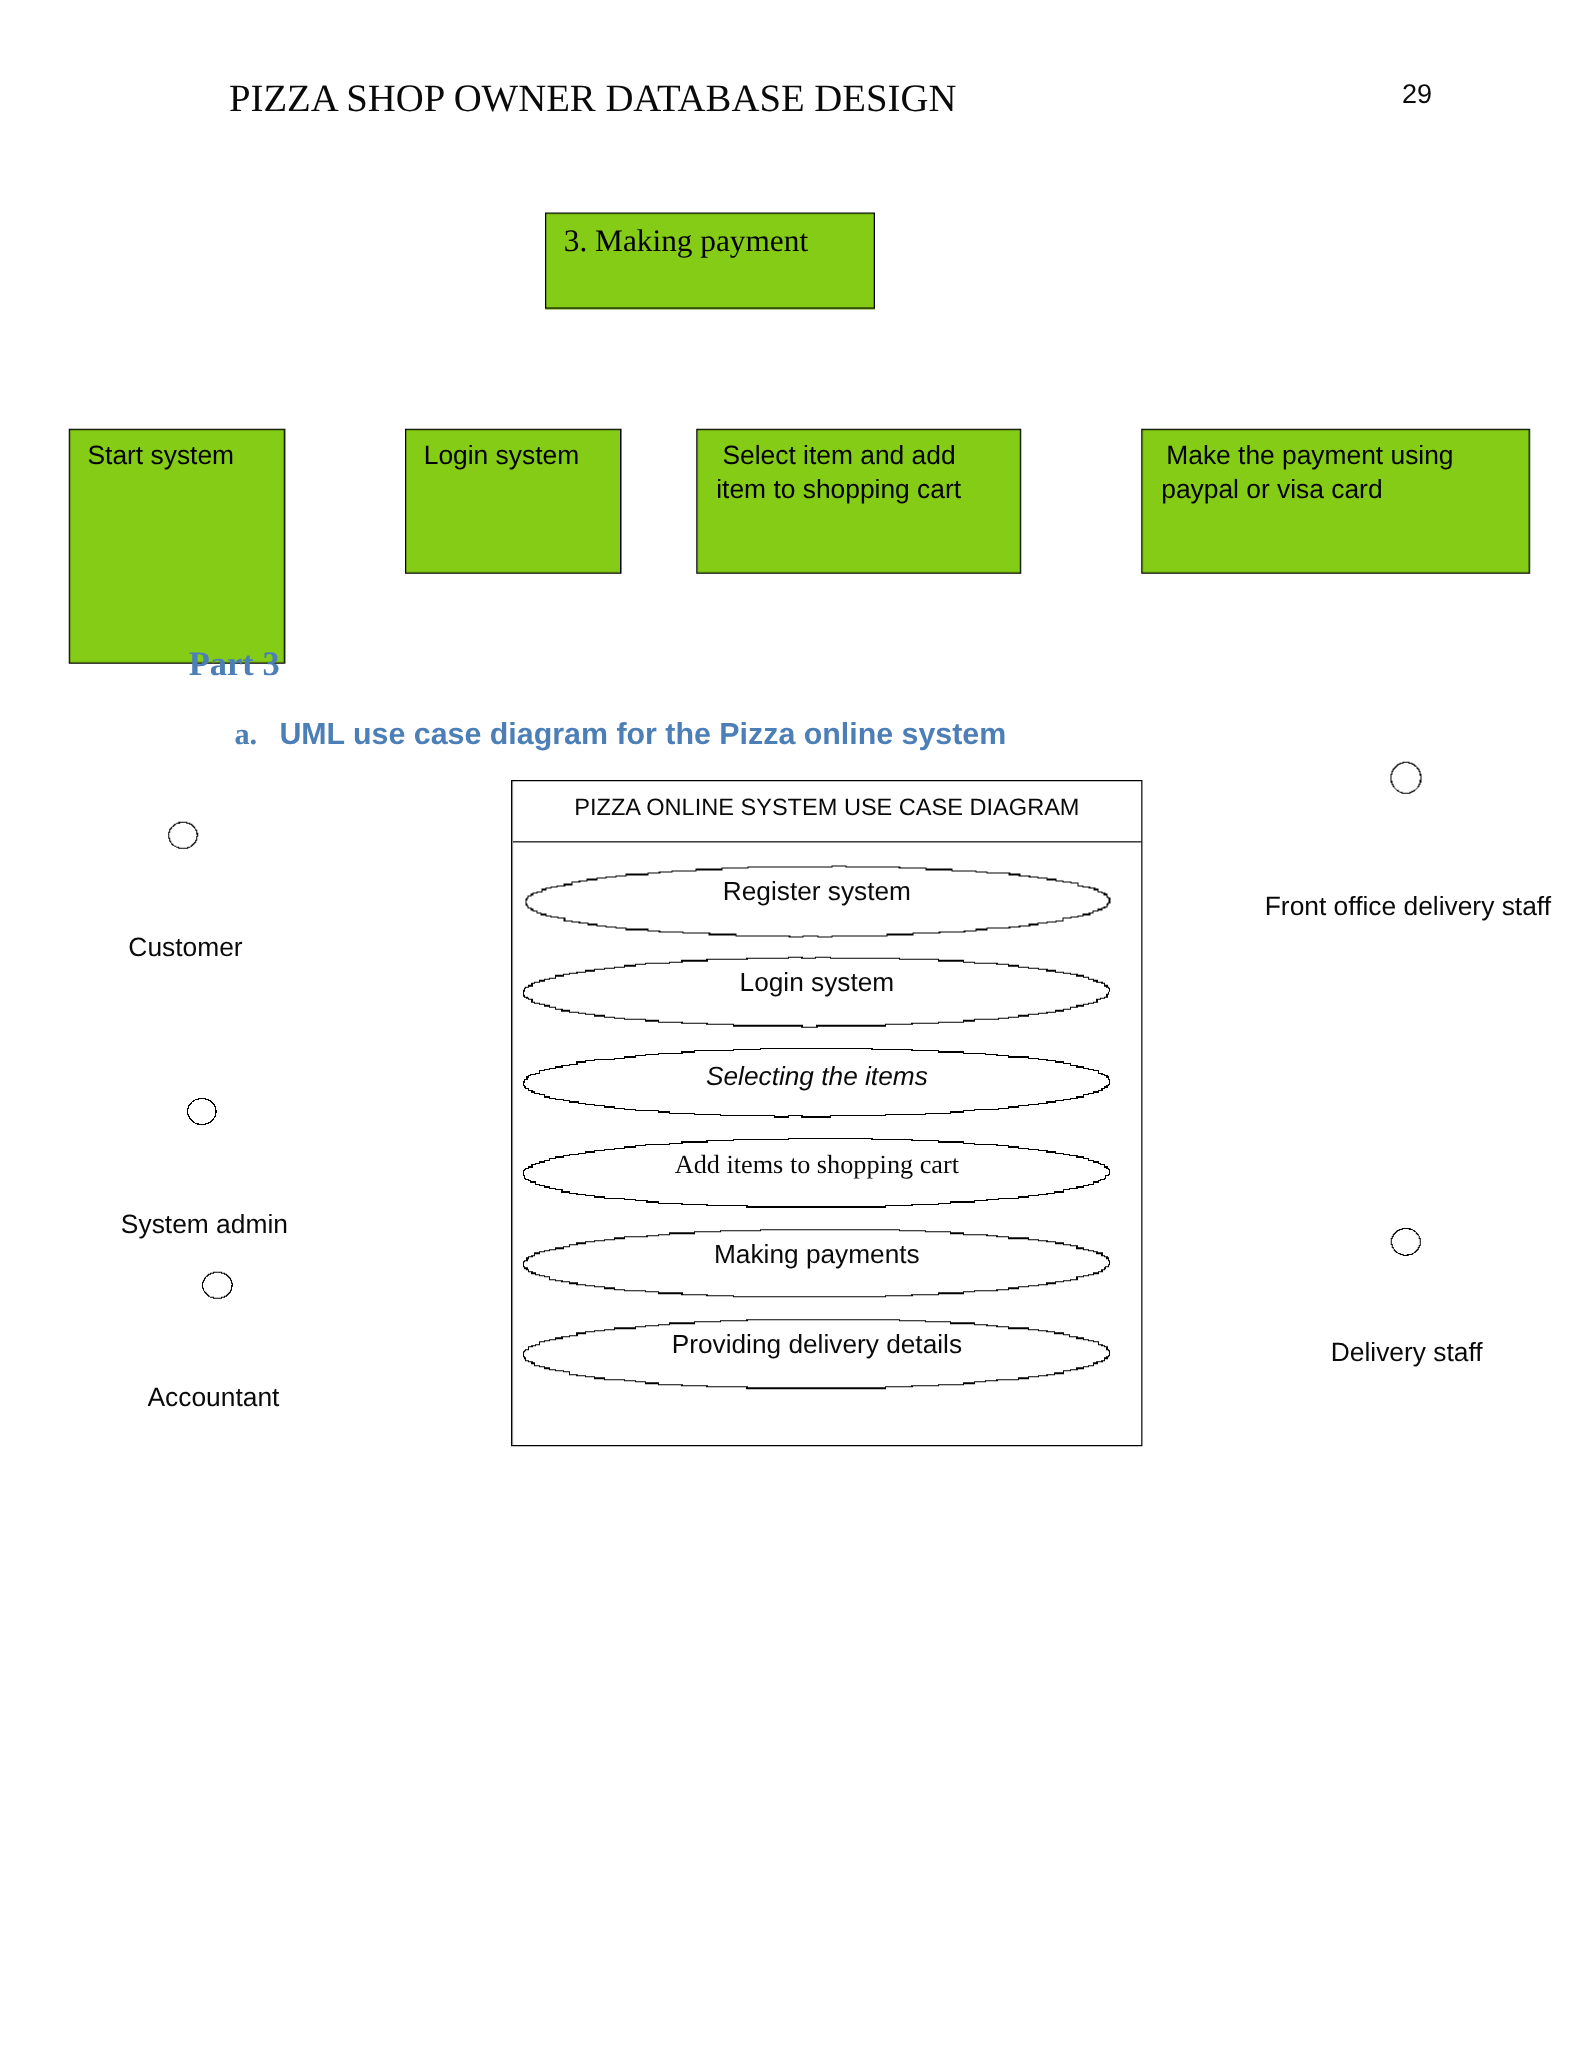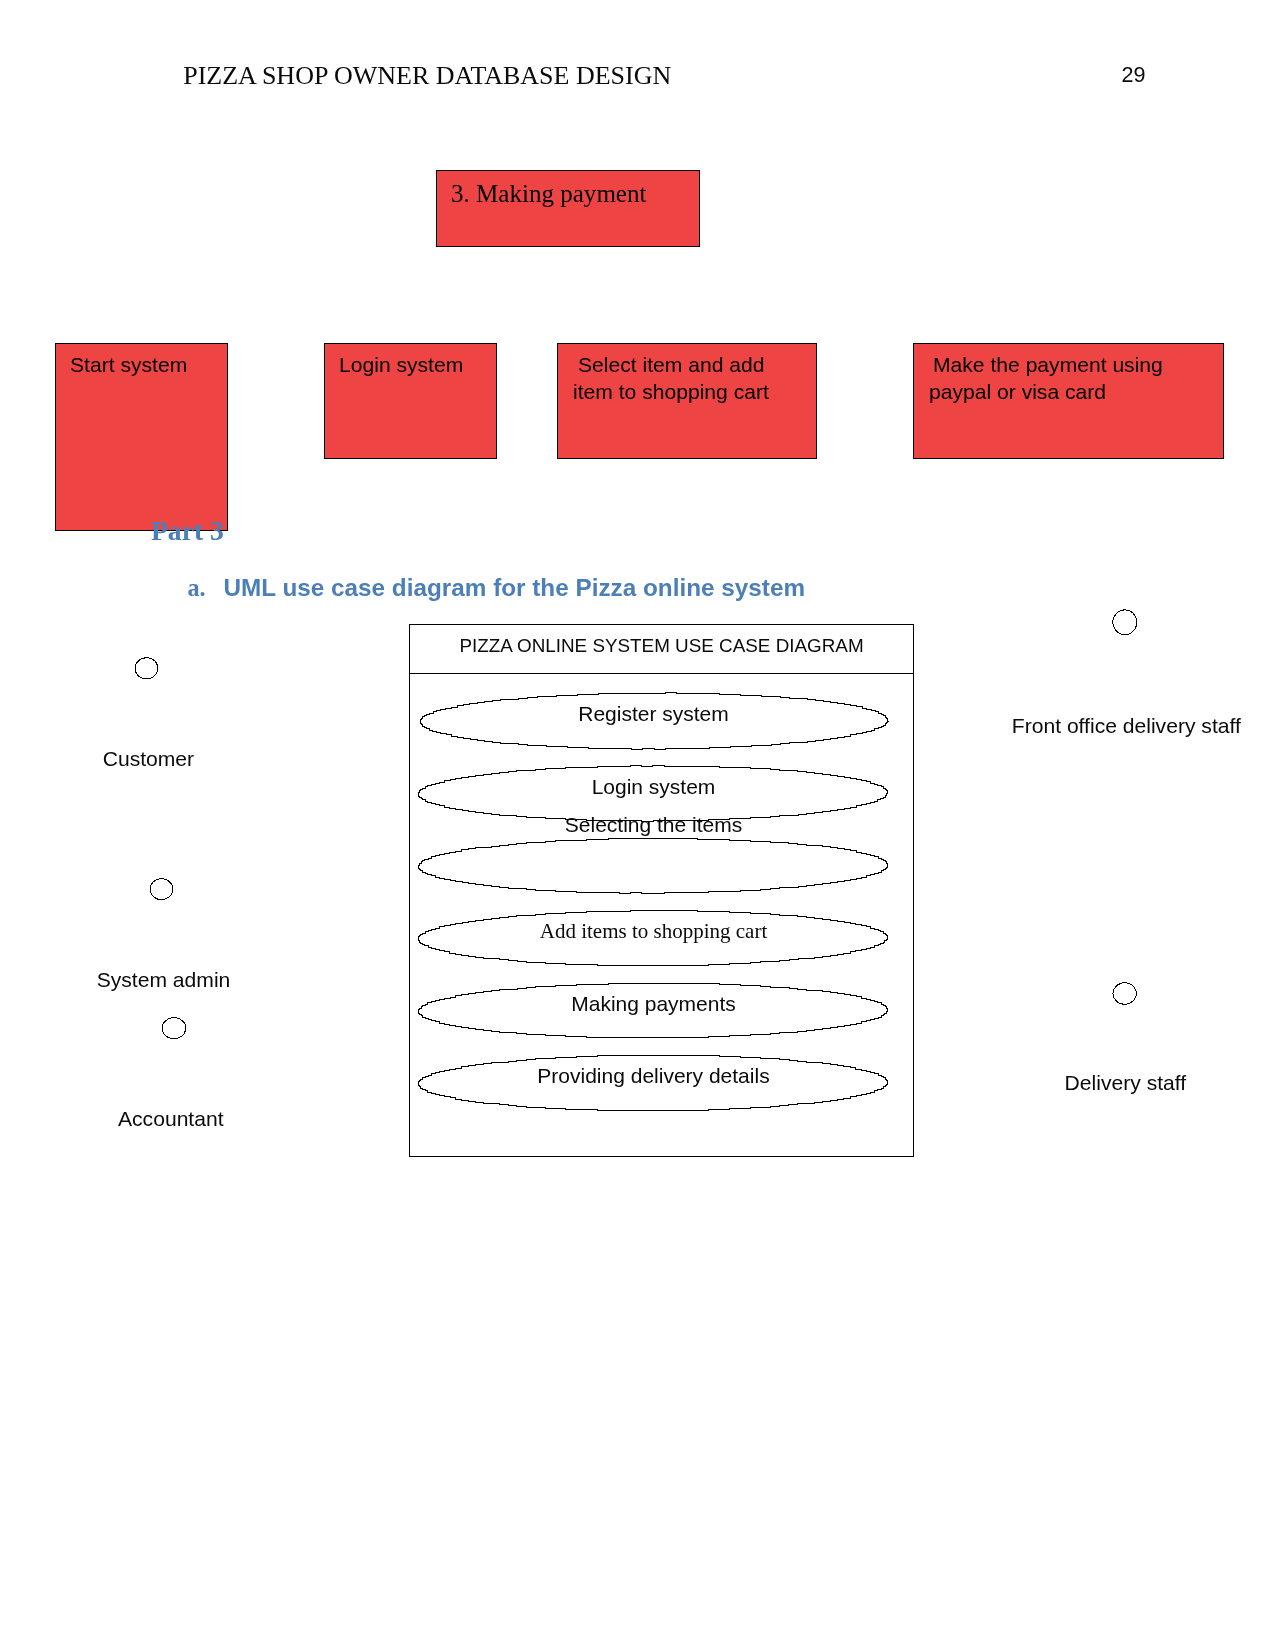--- a/index.html
+++ b/index.html
@@ -11,29 +11,29 @@
     -webkit-font-smoothing:antialiased;
   }
   
   body * { transform:translateZ(0); }
   .abs { position:absolute; }
   .serif { font-family:"Liberation Serif", serif; }
   .sans { font-family:"Liberation Sans", sans-serif; }
 
   
   #page-header {
-    left:183.2px; top:63.2px; font-size:26px; line-height:1;
+    left:183.2px; top:63.2px; font-size:31px; line-height:1;
     color:#0a0a0a; white-space:nowrap;
   }
   #page-number {
     left:1121.5px; top:63.9px; font-size:21.6px; line-height:1; color:#0a0a0a;
   }
 
   
-  .flowbox { border:1.5px solid #000; box-sizing:border-box; background:#ef4444; }
+  .flowbox { border:1.5px solid #000; box-sizing:border-box; background:#84cc16; }
   .flowbox .bl { position:absolute; left:0; width:100%; white-space:nowrap; line-height:1; }
 
   #box-making-payment { left:436px; top:170px; width:264px; height:77px; }
   #box-making-payment .bl {
     font-family:"Liberation Serif",serif; font-size:25.05px; left:14px; top:9.5px;
   }
 
   #box-start-system  { left:55px;  top:343px; width:173px; height:188px; }
   #box-login-system  { left:324px; top:343px; width:173px; height:116px; }
   #box-select-item   { left:557px; top:343px; width:260px; height:116px; }
@@ -121,21 +121,21 @@
     <path d="M479.5,97.5L478.5,97.5L478.5,98.5L477.5,98.5L477.5,99.5L476.5,99.5L476.5,101.5L474.5,101.5L474.5,102.5L472.5,102.5L472.5,103.5L469.5,103.5L469.5,104.5L465.5,104.5L465.5,106.5L462.5,106.5L462.5,107.5L457.5,107.5L457.5,108.5L453.5,108.5L453.5,109.5L447.5,109.5L447.5,110.5L441.5,110.5L441.5,112.5L435.5,112.5L435.5,113.5L428.5,113.5L428.5,114.5L421.5,114.5L421.5,115.5L414.5,115.5L414.5,116.5L406.5,116.5L406.5,117.5L398.5,117.5L398.5,118.5L389.5,118.5L380.5,118.5L380.5,119.5L371.5,119.5L371.5,120.5L362.5,120.5L362.5,121.5L352.5,121.5L342.5,121.5L342.5,122.5L331.5,122.5L321.5,122.5L321.5,123.5L310.5,123.5L300.5,123.5L300.5,124.5L289.5,124.5L278.5,124.5L267.5,124.5L256.5,124.5L256.5,125.5L245.5,125.5L245.5,124.5L233.5,124.5L233.5,125.5L222.5,125.5L222.5,124.5L211.5,124.5L200.5,124.5L189.5,124.5L179.5,124.5L179.5,123.5L168.5,123.5L158.5,123.5L158.5,122.5L147.5,122.5L137.5,122.5L137.5,121.5L127.5,121.5L118.5,121.5L118.5,120.5L109.5,120.5L109.5,119.5L100.5,119.5L91.5,119.5L91.5,118.5L83.5,118.5L83.5,117.5L75.5,117.5L75.5,116.5L68.5,116.5L68.5,115.5L61.5,115.5L61.5,114.5L54.5,114.5L54.5,113.5L48.5,113.5L48.5,112.5L42.5,112.5L42.5,110.5L37.5,110.5L37.5,109.5L31.5,109.5L31.5,108.5L27.5,108.5L27.5,107.5L23.5,107.5L23.5,106.5L20.5,106.5L20.5,104.5L17.5,104.5L17.5,103.5L15.5,103.5L15.5,102.5L13.5,102.5L13.5,100.5L12.5,100.5L12.5,99.5L11.5,99.5L11.5,98.5L11.5,97.5L11.5,95.5L12.5,95.5L12.5,94.5L13.5,94.5L13.5,92.5L15.5,92.5L15.5,91.5L17.5,91.5L17.5,90.5L20.5,90.5L20.5,89.5L24.5,89.5L24.5,87.5L27.5,87.5L27.5,86.5L31.5,86.5L31.5,85.5L36.5,85.5L36.5,84.5L42.5,84.5L42.5,83.5L48.5,83.5L48.5,81.5L54.5,81.5L54.5,80.5L60.5,80.5L60.5,79.5L68.5,79.5L68.5,78.5L75.5,78.5L75.5,77.5L83.5,77.5L83.5,76.5L91.5,76.5L91.5,75.5L100.5,75.5L109.5,75.5L109.5,74.5L118.5,74.5L118.5,73.5L128.5,73.5L128.5,72.5L137.5,72.5L147.5,72.5L147.5,71.5L158.5,71.5L168.5,71.5L168.5,70.5L179.5,70.5L189.5,70.5L189.5,69.5L200.5,69.5L211.5,69.5L222.5,69.5L233.5,69.5L244.5,69.5L256.5,69.5L256.5,68.5L267.5,68.5L267.5,69.5L278.5,69.5L289.5,69.5L300.5,69.5L310.5,69.5L310.5,70.5L321.5,70.5L331.5,70.5L331.5,71.5L342.5,71.5L352.5,71.5L352.5,72.5L362.5,72.5L371.5,72.5L371.5,73.5L380.5,73.5L380.5,74.5L389.5,74.5L398.5,74.5L398.5,75.5L406.5,75.5L406.5,76.5L414.5,76.5L414.5,77.5L421.5,77.5L421.5,78.5L428.5,78.5L428.5,79.5L435.5,79.5L435.5,80.5L441.5,80.5L441.5,81.5L447.5,81.5L447.5,82.5L453.5,82.5L453.5,84.5L457.5,84.5L457.5,85.5L462.5,85.5L462.5,86.5L466.5,86.5L466.5,87.5L469.5,87.5L469.5,89.5L472.5,89.5L472.5,90.5L474.5,90.5L474.5,91.5L476.5,91.5L476.5,93.5L477.5,93.5L477.5,94.5L478.5,94.5L478.5,95.5L478.5,97.5L479.5,97.5" fill="none" stroke="#000" stroke-width="1"></path>
     <path d="M478.5,169.5L477.5,169.5L477.5,170.5L477.5,171.5L476.5,171.5L476.5,173.5L474.5,173.5L474.5,174.5L471.5,174.5L471.5,175.5L468.5,175.5L468.5,177.5L465.5,177.5L465.5,178.5L461.5,178.5L461.5,179.5L457.5,179.5L457.5,180.5L452.5,180.5L452.5,181.5L447.5,181.5L447.5,183.5L441.5,183.5L441.5,184.5L435.5,184.5L435.5,185.5L428.5,185.5L428.5,186.5L421.5,186.5L421.5,187.5L413.5,187.5L413.5,188.5L405.5,188.5L405.5,189.5L397.5,189.5L397.5,190.5L389.5,190.5L389.5,191.5L379.5,191.5L370.5,191.5L370.5,192.5L361.5,192.5L361.5,193.5L351.5,193.5L341.5,193.5L341.5,194.5L331.5,194.5L320.5,194.5L320.5,195.5L310.5,195.5L299.5,195.5L299.5,196.5L288.5,196.5L277.5,196.5L266.5,196.5L255.5,196.5L244.5,196.5L244.5,197.5L232.5,197.5L232.5,196.5L221.5,196.5L210.5,196.5L199.5,196.5L188.5,196.5L177.5,196.5L177.5,195.5L167.5,195.5L156.5,195.5L156.5,194.5L146.5,194.5L136.5,194.5L136.5,193.5L126.5,193.5L117.5,193.5L117.5,192.5L107.5,192.5L107.5,191.5L98.5,191.5L90.5,191.5L90.5,190.5L82.5,190.5L82.5,189.5L74.5,189.5L74.5,188.5L66.5,188.5L66.5,187.5L59.5,187.5L59.5,186.5L53.5,186.5L53.5,185.5L46.5,185.5L46.5,184.5L40.5,184.5L40.5,183.5L35.5,183.5L35.5,181.5L30.5,181.5L30.5,180.5L26.5,180.5L26.5,179.5L22.5,179.5L22.5,178.5L18.5,178.5L18.5,177.5L16.5,177.5L16.5,175.5L13.5,175.5L13.5,174.5L12.5,174.5L12.5,173.5L10.5,173.5L10.5,172.5L9.5,172.5L9.5,170.5L9.5,169.5L9.5,168.5L10.5,168.5L10.5,166.5L11.5,166.5L11.5,165.5L13.5,165.5L13.5,164.5L16.5,164.5L16.5,162.5L18.5,162.5L18.5,161.5L22.5,161.5L22.5,160.5L26.5,160.5L26.5,159.5L30.5,159.5L30.5,158.5L35.5,158.5L35.5,156.5L41.5,156.5L41.5,155.5L46.5,155.5L46.5,154.5L52.5,154.5L52.5,153.5L59.5,153.5L59.5,152.5L66.5,152.5L66.5,151.5L74.5,151.5L74.5,150.5L82.5,150.5L82.5,149.5L90.5,149.5L90.5,148.5L99.5,148.5L99.5,147.5L107.5,147.5L107.5,146.5L117.5,146.5L126.5,146.5L126.5,145.5L136.5,145.5L136.5,144.5L146.5,144.5L156.5,144.5L156.5,143.5L167.5,143.5L178.5,143.5L188.5,143.5L188.5,142.5L199.5,142.5L210.5,142.5L221.5,142.5L221.5,141.5L232.5,141.5L232.5,142.5L243.5,142.5L243.5,141.5L255.5,141.5L255.5,142.5L266.5,142.5L277.5,142.5L288.5,142.5L299.5,142.5L310.5,142.5L310.5,143.5L320.5,143.5L331.5,143.5L341.5,143.5L341.5,144.5L351.5,144.5L361.5,144.5L361.5,145.5L370.5,145.5L370.5,146.5L380.5,146.5L388.5,146.5L388.5,147.5L397.5,147.5L397.5,148.5L405.5,148.5L405.5,149.5L413.5,149.5L413.5,150.5L421.5,150.5L421.5,151.5L428.5,151.5L428.5,152.5L435.5,152.5L435.5,153.5L441.5,153.5L441.5,154.5L447.5,154.5L447.5,155.5L452.5,155.5L452.5,156.5L457.5,156.5L457.5,157.5L461.5,157.5L461.5,159.5L465.5,159.5L465.5,160.5L468.5,160.5L468.5,161.5L472.5,161.5L472.5,162.5L474.5,162.5L474.5,164.5L476.5,164.5L476.5,165.5L477.5,165.5L477.5,166.5L478.5,166.5L478.5,168.5L478.5,169.5L478.5,169.5" fill="none" stroke="#000" stroke-width="1"></path>
     <path d="M478.5,241.5L478.5,243.5L477.5,243.5L477.5,244.5L476.5,244.5L476.5,245.5L474.5,245.5L474.5,246.5L472.5,246.5L472.5,248.5L469.5,248.5L469.5,249.5L465.5,249.5L465.5,250.5L461.5,250.5L461.5,251.5L457.5,251.5L457.5,253.5L452.5,253.5L452.5,254.5L447.5,254.5L447.5,255.5L441.5,255.5L441.5,256.5L435.5,256.5L435.5,257.5L428.5,257.5L428.5,258.5L421.5,258.5L421.5,259.5L413.5,259.5L413.5,260.5L405.5,260.5L405.5,261.5L397.5,261.5L397.5,262.5L389.5,262.5L389.5,263.5L379.5,263.5L370.5,263.5L370.5,264.5L361.5,264.5L361.5,265.5L351.5,265.5L351.5,266.5L341.5,266.5L331.5,266.5L331.5,267.5L320.5,267.5L310.5,267.5L299.5,267.5L299.5,268.5L288.5,268.5L277.5,268.5L266.5,268.5L255.5,268.5L255.5,269.5L244.5,269.5L232.5,269.5L232.5,268.5L221.5,268.5L221.5,269.5L210.5,269.5L210.5,268.5L199.5,268.5L188.5,268.5L177.5,268.5L167.5,268.5L167.5,267.5L156.5,267.5L146.5,267.5L146.5,266.5L136.5,266.5L126.5,266.5L126.5,265.5L117.5,265.5L117.5,264.5L108.5,264.5L99.5,264.5L99.5,263.5L90.5,263.5L90.5,262.5L82.5,262.5L82.5,261.5L74.5,261.5L74.5,260.5L66.5,260.5L66.5,259.5L59.5,259.5L59.5,258.5L53.5,258.5L53.5,257.5L46.5,257.5L46.5,256.5L41.5,256.5L41.5,255.5L35.5,255.5L35.5,254.5L30.5,254.5L30.5,253.5L26.5,253.5L26.5,251.5L22.5,251.5L22.5,250.5L18.5,250.5L18.5,249.5L16.5,249.5L16.5,248.5L13.5,248.5L13.5,246.5L11.5,246.5L11.5,245.5L10.5,245.5L10.5,244.5L9.5,244.5L9.5,243.5L9.5,241.5L10.5,241.5L10.5,240.5L10.5,239.5L12.5,239.5L12.5,237.5L13.5,237.5L13.5,236.5L15.5,236.5L15.5,235.5L19.5,235.5L19.5,234.5L22.5,234.5L22.5,232.5L26.5,232.5L26.5,231.5L30.5,231.5L30.5,230.5L35.5,230.5L35.5,229.5L40.5,229.5L40.5,228.5L46.5,228.5L46.5,227.5L52.5,227.5L52.5,225.5L59.5,225.5L59.5,224.5L66.5,224.5L66.5,223.5L74.5,223.5L82.5,223.5L82.5,222.5L90.5,222.5L90.5,221.5L99.5,221.5L99.5,220.5L107.5,220.5L107.5,219.5L117.5,219.5L117.5,218.5L126.5,218.5L136.5,218.5L136.5,217.5L146.5,217.5L146.5,216.5L156.5,216.5L167.5,216.5L177.5,216.5L177.5,215.5L188.5,215.5L199.5,215.5L199.5,214.5L210.5,214.5L221.5,214.5L232.5,214.5L243.5,214.5L255.5,214.5L266.5,214.5L277.5,214.5L288.5,214.5L288.5,215.5L299.5,215.5L310.5,215.5L320.5,215.5L320.5,216.5L331.5,216.5L341.5,216.5L341.5,217.5L351.5,217.5L361.5,217.5L361.5,218.5L370.5,218.5L379.5,218.5L379.5,219.5L388.5,219.5L388.5,220.5L397.5,220.5L397.5,221.5L405.5,221.5L413.5,221.5L413.5,222.5L421.5,222.5L421.5,223.5L428.5,223.5L428.5,224.5L435.5,224.5L435.5,225.5L441.5,225.5L441.5,226.5L447.5,226.5L447.5,228.5L452.5,228.5L452.5,229.5L457.5,229.5L457.5,230.5L461.5,230.5L461.5,231.5L465.5,231.5L465.5,232.5L469.5,232.5L469.5,234.5L472.5,234.5L472.5,235.5L474.5,235.5L474.5,236.5L476.5,236.5L476.5,237.5L477.5,237.5L477.5,239.5L478.5,239.5L478.5,240.5L478.5,241.5L478.5,241.5" fill="none" stroke="#000" stroke-width="1"></path>
     <path d="M478.5,314.5L478.5,315.5L477.5,315.5L477.5,316.5L475.5,316.5L475.5,318.5L474.5,318.5L474.5,319.5L471.5,319.5L471.5,320.5L469.5,320.5L469.5,321.5L465.5,321.5L465.5,323.5L461.5,323.5L461.5,324.5L457.5,324.5L457.5,325.5L452.5,325.5L452.5,326.5L446.5,326.5L446.5,327.5L441.5,327.5L441.5,329.5L434.5,329.5L434.5,330.5L428.5,330.5L428.5,331.5L421.5,331.5L421.5,332.5L413.5,332.5L413.5,333.5L405.5,333.5L405.5,334.5L397.5,334.5L389.5,334.5L389.5,335.5L380.5,335.5L380.5,336.5L370.5,336.5L370.5,337.5L361.5,337.5L351.5,337.5L351.5,338.5L341.5,338.5L341.5,339.5L331.5,339.5L320.5,339.5L320.5,340.5L310.5,340.5L299.5,340.5L299.5,341.5L288.5,341.5L277.5,341.5L266.5,341.5L255.5,341.5L244.5,341.5L232.5,341.5L221.5,341.5L210.5,341.5L199.5,341.5L188.5,341.5L188.5,340.5L177.5,340.5L167.5,340.5L156.5,340.5L156.5,339.5L146.5,339.5L136.5,339.5L136.5,338.5L126.5,338.5L117.5,338.5L117.5,337.5L108.5,337.5L108.5,336.5L99.5,336.5L99.5,335.5L90.5,335.5L90.5,334.5L82.5,334.5L74.5,334.5L74.5,333.5L66.5,333.5L66.5,332.5L59.5,332.5L59.5,331.5L52.5,331.5L52.5,330.5L46.5,330.5L46.5,329.5L40.5,329.5L40.5,327.5L35.5,327.5L35.5,326.5L30.5,326.5L30.5,325.5L26.5,325.5L26.5,324.5L22.5,324.5L22.5,323.5L19.5,323.5L19.5,321.5L15.5,321.5L15.5,320.5L13.5,320.5L13.5,319.5L11.5,319.5L11.5,318.5L10.5,318.5L10.5,316.5L9.5,316.5L9.5,315.5L9.5,314.5L9.5,312.5L10.5,312.5L10.5,311.5L11.5,311.5L11.5,310.5L13.5,310.5L13.5,309.5L16.5,309.5L16.5,307.5L19.5,307.5L19.5,306.5L22.5,306.5L22.5,305.5L26.5,305.5L26.5,304.5L30.5,304.5L30.5,302.5L35.5,302.5L35.5,301.5L41.5,301.5L41.5,300.5L46.5,300.5L46.5,299.5L53.5,299.5L53.5,298.5L59.5,298.5L59.5,297.5L66.5,297.5L66.5,296.5L74.5,296.5L74.5,295.5L82.5,295.5L82.5,294.5L90.5,294.5L90.5,293.5L99.5,293.5L99.5,292.5L107.5,292.5L107.5,291.5L117.5,291.5L126.5,291.5L126.5,290.5L136.5,290.5L136.5,289.5L146.5,289.5L156.5,289.5L156.5,288.5L167.5,288.5L177.5,288.5L177.5,287.5L188.5,287.5L199.5,287.5L210.5,287.5L221.5,287.5L221.5,286.5L232.5,286.5L243.5,286.5L255.5,286.5L266.5,286.5L277.5,286.5L288.5,286.5L288.5,287.5L299.5,287.5L310.5,287.5L320.5,287.5L320.5,288.5L331.5,288.5L341.5,288.5L341.5,289.5L351.5,289.5L361.5,289.5L361.5,290.5L370.5,290.5L370.5,291.5L380.5,291.5L388.5,291.5L388.5,292.5L397.5,292.5L397.5,293.5L405.5,293.5L405.5,294.5L413.5,294.5L413.5,295.5L421.5,295.5L421.5,296.5L428.5,296.5L428.5,297.5L435.5,297.5L435.5,298.5L441.5,298.5L441.5,299.5L446.5,299.5L446.5,300.5L452.5,300.5L452.5,301.5L457.5,301.5L457.5,302.5L461.5,302.5L461.5,304.5L465.5,304.5L465.5,305.5L469.5,305.5L469.5,306.5L471.5,306.5L471.5,307.5L474.5,307.5L474.5,309.5L476.5,309.5L476.5,310.5L477.5,310.5L477.5,311.5L478.5,311.5L478.5,312.5L478.5,314.5L478.5,314.5" fill="none" stroke="#000" stroke-width="1"></path>
     <path d="M478.5,386.5L478.5,387.5L477.5,387.5L477.5,389.5L475.5,389.5L475.5,390.5L474.5,390.5L474.5,391.5L472.5,391.5L472.5,393.5L469.5,393.5L469.5,394.5L465.5,394.5L465.5,395.5L461.5,395.5L461.5,396.5L457.5,396.5L457.5,397.5L452.5,397.5L452.5,399.5L447.5,399.5L447.5,400.5L441.5,400.5L441.5,401.5L435.5,401.5L435.5,402.5L428.5,402.5L428.5,403.5L421.5,403.5L421.5,404.5L413.5,404.5L413.5,405.5L405.5,405.5L405.5,406.5L397.5,406.5L397.5,407.5L388.5,407.5L388.5,408.5L380.5,408.5L370.5,408.5L370.5,409.5L361.5,409.5L361.5,410.5L351.5,410.5L341.5,410.5L341.5,411.5L331.5,411.5L320.5,411.5L320.5,412.5L310.5,412.5L299.5,412.5L299.5,413.5L288.5,413.5L277.5,413.5L266.5,413.5L255.5,413.5L244.5,413.5L232.5,413.5L221.5,413.5L210.5,413.5L199.5,413.5L188.5,413.5L177.5,413.5L177.5,412.5L167.5,412.5L156.5,412.5L156.5,411.5L146.5,411.5L136.5,411.5L136.5,410.5L126.5,410.5L117.5,410.5L117.5,409.5L107.5,409.5L107.5,408.5L99.5,408.5L90.5,408.5L90.5,407.5L82.5,407.5L82.5,406.5L74.5,406.5L74.5,405.5L66.5,405.5L66.5,404.5L59.5,404.5L59.5,403.5L52.5,403.5L52.5,402.5L46.5,402.5L46.5,401.5L40.5,401.5L40.5,400.5L35.5,400.5L35.5,399.5L30.5,399.5L30.5,397.5L26.5,397.5L26.5,396.5L22.5,396.5L22.5,395.5L19.5,395.5L19.5,394.5L16.5,394.5L16.5,393.5L13.5,393.5L13.5,391.5L12.5,391.5L12.5,390.5L10.5,390.5L10.5,389.5L9.5,389.5L9.5,387.5L9.5,386.5L9.5,385.5L10.5,385.5L10.5,384.5L12.5,384.5L12.5,382.5L13.5,382.5L13.5,381.5L16.5,381.5L16.5,380.5L18.5,380.5L18.5,378.5L22.5,378.5L22.5,377.5L26.5,377.5L26.5,376.5L30.5,376.5L30.5,375.5L35.5,375.5L35.5,374.5L41.5,374.5L41.5,373.5L46.5,373.5L46.5,371.5L52.5,371.5L52.5,370.5L59.5,370.5L59.5,369.5L66.5,369.5L66.5,368.5L74.5,368.5L74.5,367.5L82.5,367.5L82.5,366.5L90.5,366.5L90.5,365.5L98.5,365.5L108.5,365.5L108.5,364.5L117.5,364.5L117.5,363.5L126.5,363.5L126.5,362.5L136.5,362.5L146.5,362.5L146.5,361.5L156.5,361.5L167.5,361.5L167.5,360.5L177.5,360.5L188.5,360.5L199.5,360.5L199.5,359.5L210.5,359.5L221.5,359.5L232.5,359.5L243.5,359.5L255.5,359.5L266.5,359.5L277.5,359.5L288.5,359.5L299.5,359.5L310.5,359.5L310.5,360.5L320.5,360.5L331.5,360.5L331.5,361.5L341.5,361.5L351.5,361.5L351.5,362.5L361.5,362.5L361.5,363.5L370.5,363.5L380.5,363.5L380.5,364.5L388.5,364.5L388.5,365.5L397.5,365.5L397.5,366.5L405.5,366.5L413.5,366.5L413.5,367.5L421.5,367.5L421.5,368.5L428.5,368.5L428.5,369.5L435.5,369.5L435.5,370.5L441.5,370.5L441.5,371.5L447.5,371.5L447.5,372.5L452.5,372.5L452.5,374.5L457.5,374.5L457.5,375.5L461.5,375.5L461.5,376.5L465.5,376.5L465.5,377.5L468.5,377.5L468.5,378.5L472.5,378.5L472.5,380.5L474.5,380.5L474.5,381.5L476.5,381.5L476.5,382.5L477.5,382.5L477.5,384.5L478.5,384.5L478.5,385.5L478.5,386.5L478.5,386.5" fill="none" stroke="#000" stroke-width="1"></path>
     <path d="M478.5,459.5L478.5,460.5L477.5,460.5L477.5,461.5L476.5,461.5L476.5,462.5L474.5,462.5L474.5,464.5L472.5,464.5L472.5,465.5L468.5,465.5L468.5,466.5L465.5,466.5L465.5,468.5L461.5,468.5L461.5,469.5L457.5,469.5L457.5,470.5L452.5,470.5L452.5,471.5L447.5,471.5L447.5,472.5L441.5,472.5L441.5,474.5L434.5,474.5L434.5,475.5L428.5,475.5L428.5,476.5L421.5,476.5L421.5,477.5L413.5,477.5L413.5,478.5L405.5,478.5L405.5,479.5L397.5,479.5L388.5,479.5L388.5,480.5L379.5,480.5L379.5,481.5L370.5,481.5L370.5,482.5L361.5,482.5L361.5,483.5L351.5,483.5L341.5,483.5L341.5,484.5L331.5,484.5L320.5,484.5L320.5,485.5L310.5,485.5L299.5,485.5L299.5,486.5L288.5,486.5L277.5,486.5L266.5,486.5L255.5,486.5L244.5,486.5L232.5,486.5L221.5,486.5L210.5,486.5L199.5,486.5L188.5,486.5L188.5,485.5L177.5,485.5L167.5,485.5L156.5,485.5L156.5,484.5L146.5,484.5L136.5,484.5L136.5,483.5L126.5,483.5L117.5,483.5L117.5,482.5L107.5,482.5L107.5,481.5L99.5,481.5L99.5,480.5L90.5,480.5L90.5,479.5L82.5,479.5L74.5,479.5L74.5,478.5L66.5,478.5L66.5,477.5L59.5,477.5L59.5,476.5L52.5,476.5L52.5,475.5L46.5,475.5L46.5,473.5L41.5,473.5L41.5,472.5L35.5,472.5L35.5,471.5L30.5,471.5L30.5,470.5L26.5,470.5L26.5,469.5L22.5,469.5L22.5,468.5L18.5,468.5L18.5,466.5L16.5,466.5L16.5,465.5L13.5,465.5L13.5,464.5L11.5,464.5L11.5,462.5L10.5,462.5L10.5,461.5L9.5,461.5L9.5,460.5L9.5,459.5L9.5,457.5L10.5,457.5L10.5,456.5L11.5,456.5L11.5,455.5L13.5,455.5L13.5,453.5L16.5,453.5L16.5,452.5L19.5,452.5L19.5,451.5L22.5,451.5L22.5,449.5L26.5,449.5L26.5,448.5L30.5,448.5L30.5,447.5L35.5,447.5L35.5,446.5L40.5,446.5L40.5,445.5L46.5,445.5L46.5,444.5L52.5,444.5L52.5,442.5L59.5,442.5L59.5,441.5L66.5,441.5L66.5,440.5L74.5,440.5L74.5,439.5L82.5,439.5L82.5,438.5L90.5,438.5L99.5,438.5L99.5,437.5L107.5,437.5L107.5,436.5L117.5,436.5L117.5,435.5L126.5,435.5L126.5,434.5L136.5,434.5L146.5,434.5L146.5,433.5L156.5,433.5L167.5,433.5L167.5,432.5L178.5,432.5L188.5,432.5L188.5,431.5L199.5,431.5L210.5,431.5L221.5,431.5L232.5,431.5L243.5,431.5L255.5,431.5L266.5,431.5L277.5,431.5L288.5,431.5L299.5,431.5L310.5,431.5L310.5,432.5L320.5,432.5L331.5,432.5L331.5,433.5L341.5,433.5L351.5,433.5L351.5,434.5L361.5,434.5L370.5,434.5L370.5,435.5L380.5,435.5L380.5,436.5L388.5,436.5L388.5,437.5L397.5,437.5L397.5,438.5L405.5,438.5L413.5,438.5L413.5,439.5L421.5,439.5L421.5,440.5L428.5,440.5L428.5,441.5L434.5,441.5L434.5,442.5L441.5,442.5L441.5,443.5L446.5,443.5L446.5,445.5L452.5,445.5L452.5,446.5L457.5,446.5L457.5,447.5L461.5,447.5L461.5,448.5L465.5,448.5L465.5,449.5L469.5,449.5L469.5,451.5L472.5,451.5L472.5,452.5L474.5,452.5L474.5,453.5L476.5,453.5L476.5,455.5L477.5,455.5L477.5,456.5L478.5,456.5L478.5,457.5L478.5,459.5L478.5,459.5" fill="none" stroke="#000" stroke-width="1"></path>
   </svg>
 <div id="uc-labels">
     <div class="uc-label" style="top: 703.3px;">Register system</div>
     <div class="uc-label" style="top: 775.7px;">Login system</div>
-    <div class="uc-label" style="top: 814px;">Selecting the items</div>
+    <div class="uc-label" style="top: 851px; font-style: italic;">Selecting the items</div>
     <div class="uc-label" style="top: 921px; font-family: Liberation Serif, serif;">Add items to shopping cart</div>
     <div class="uc-label" style="top: 992.9px;">Making payments</div>
     <div class="uc-label" style="top: 1065.3px;">Providing delivery details</div>
   </div>
 
 <svg id="actor-svg" viewBox="0 0 1275 1650">
     <path d="M158.03,668.30L157.68,669.72L157.35,671.11L156.84,672.46L156.29,673.77L155.29,674.90L154.32,676.00L153.13,676.92L151.73,677.61L150.28,678.14L148.80,678.54L147.28,678.80L145.72,678.76L144.18,678.58L142.70,678.16L141.31,677.56L139.86,676.93L138.63,676.03L137.56,674.97L136.74,673.76L136.02,672.49L135.57,671.13L135.13,669.74L135.13,668.30L135.09,666.86L135.54,665.47L135.93,664.09L136.75,662.84L137.59,661.64L138.74,660.64L139.98,659.76L141.19,658.91L142.66,658.36L144.20,658.07L145.72,657.78L147.28,657.78L148.83,658.00L150.30,658.43L151.79,658.93L153.13,659.67L154.28,660.63L155.42,661.64L156.17,662.87L156.86,664.14L157.44,665.47L157.81,666.87L157.95,668.30Z" fill="none" stroke="#000" stroke-width="1.0"></path>
     <path d="M172.96,889.20L172.69,890.61L172.51,892.01L171.84,893.32L171.12,894.56L170.39,895.78L169.36,896.85L168.03,897.66L166.69,898.37L165.31,898.98L163.79,899.31L162.28,899.60L160.72,899.56L159.18,899.39L157.66,899.04L156.22,898.47L154.92,897.70L153.74,896.79L152.66,895.76L151.67,894.64L151.14,893.32L150.48,892.01L150.10,890.62L150.19,889.20L150.29,887.79L150.40,886.38L151.00,885.05L151.71,883.78L152.71,882.66L153.63,881.55L154.95,880.73L156.22,879.92L157.72,879.45L159.19,879.03L160.72,878.78L162.29,878.75L163.84,878.96L165.28,879.46L166.78,879.93L168.06,880.71L169.29,881.60L170.28,882.66L171.24,883.80L172.06,885.03L172.58,886.38L172.68,887.79L172.91,889.20Z" fill="none" stroke="#000" stroke-width="1.0"></path>
     <path d="M185.69,1028.20L185.50,1029.62L185.20,1031.02L184.62,1032.36L184.09,1033.69L183.10,1034.85L182.01,1035.91L180.70,1036.78L179.38,1037.58L177.86,1038.11L176.29,1038.46L174.71,1038.74L173.10,1038.63L171.47,1038.55L169.97,1038.06L168.41,1037.59L167.09,1036.78L165.83,1035.89L164.84,1034.79L163.74,1033.68L163.13,1032.37L162.50,1031.04L162.08,1029.64L162.03,1028.20L162.16,1026.77L162.49,1025.36L163.16,1024.04L163.81,1022.74L164.67,1021.54L165.92,1020.57L167.17,1019.68L168.47,1018.87L169.99,1018.37L171.51,1017.94L173.10,1017.76L174.71,1017.73L176.30,1017.91L177.86,1018.30L179.38,1018.82L180.71,1019.62L181.94,1020.54L183.03,1021.58L184.09,1022.71L184.85,1023.99L185.36,1025.35L185.65,1026.77L185.82,1028.20Z" fill="none" stroke="#000" stroke-width="1.0"></path>
     <path d="M1136.62,622.30L1136.51,623.98L1136.33,625.66L1135.69,627.23L1135.05,628.77L1134.09,630.15L1132.91,631.35L1131.73,632.48L1130.21,633.24L1128.80,634.01L1127.23,634.46L1125.62,634.70L1123.98,634.74L1122.40,634.38L1120.85,633.93L1119.33,633.30L1118.02,632.37L1116.70,631.35L1115.56,630.13L1114.60,628.75L1113.99,627.21L1113.27,625.66L1113.02,623.99L1112.86,622.30L1112.91,620.60L1113.38,618.96L1113.82,617.34L1114.69,615.88L1115.57,614.47L1116.69,613.25L1118.01,612.23L1119.31,611.28L1120.78,610.56L1122.39,610.18L1123.99,609.93L1125.62,609.89L1127.20,610.22L1128.82,610.56L1130.27,611.29L1131.73,612.12L1132.97,613.21L1134.05,614.47L1134.95,615.86L1135.72,617.36L1136.30,618.95L1136.50,620.62L1136.59,622.30Z" fill="none" stroke="#000" stroke-width="1.0"></path>

